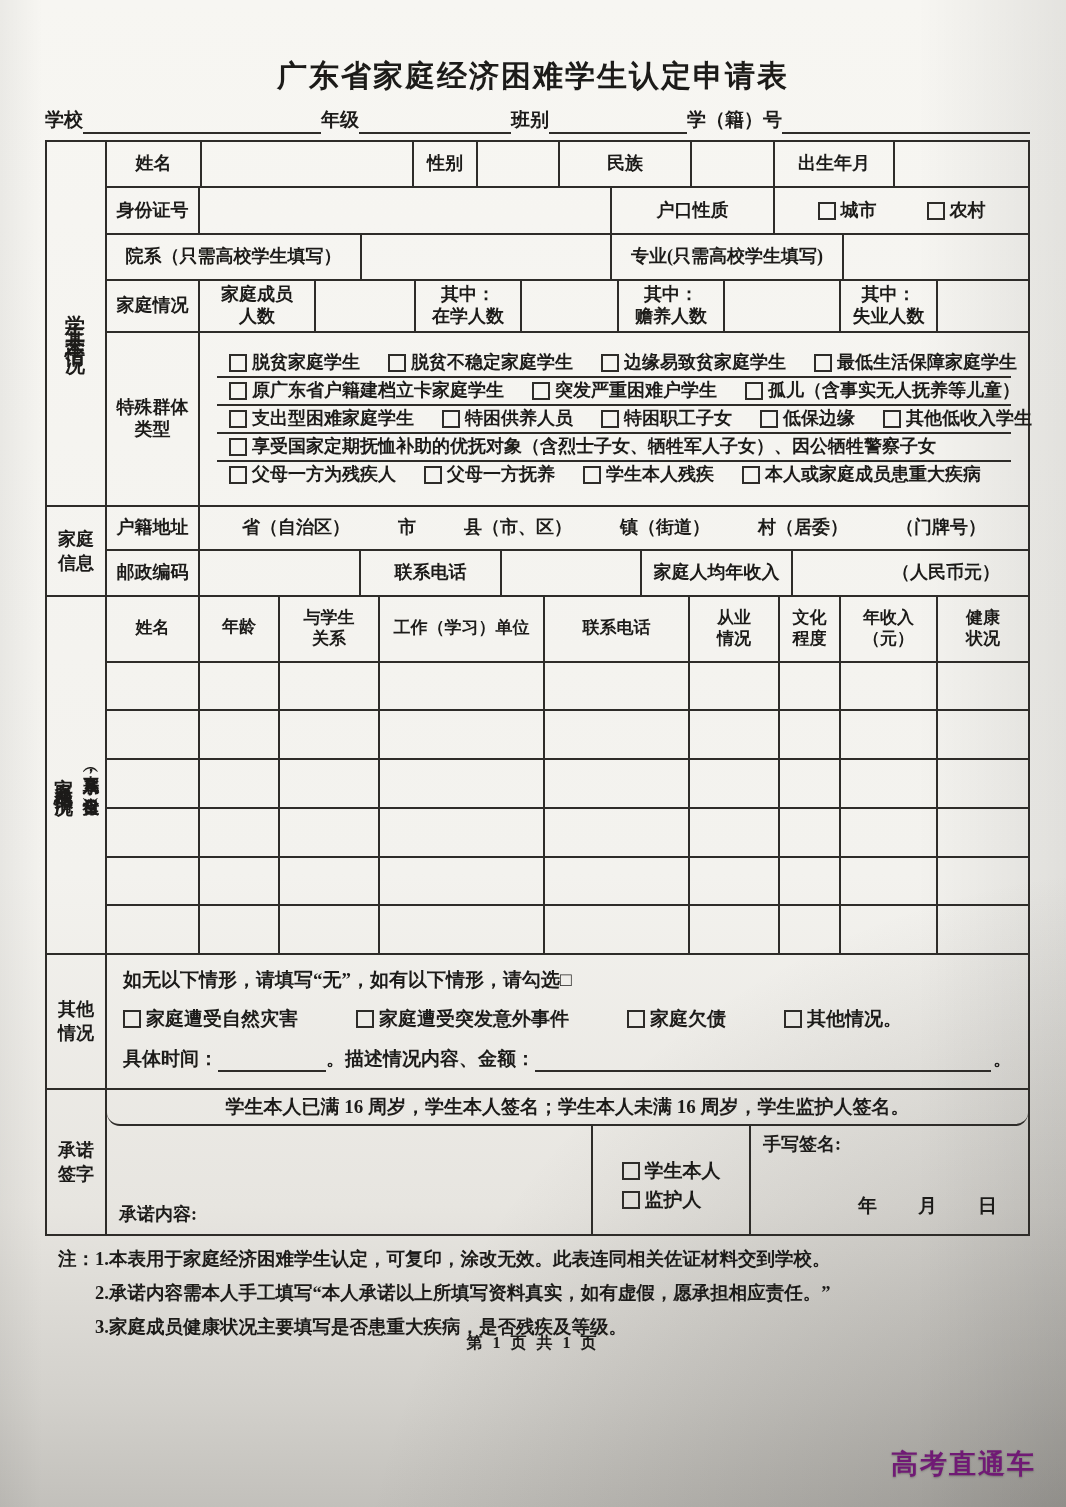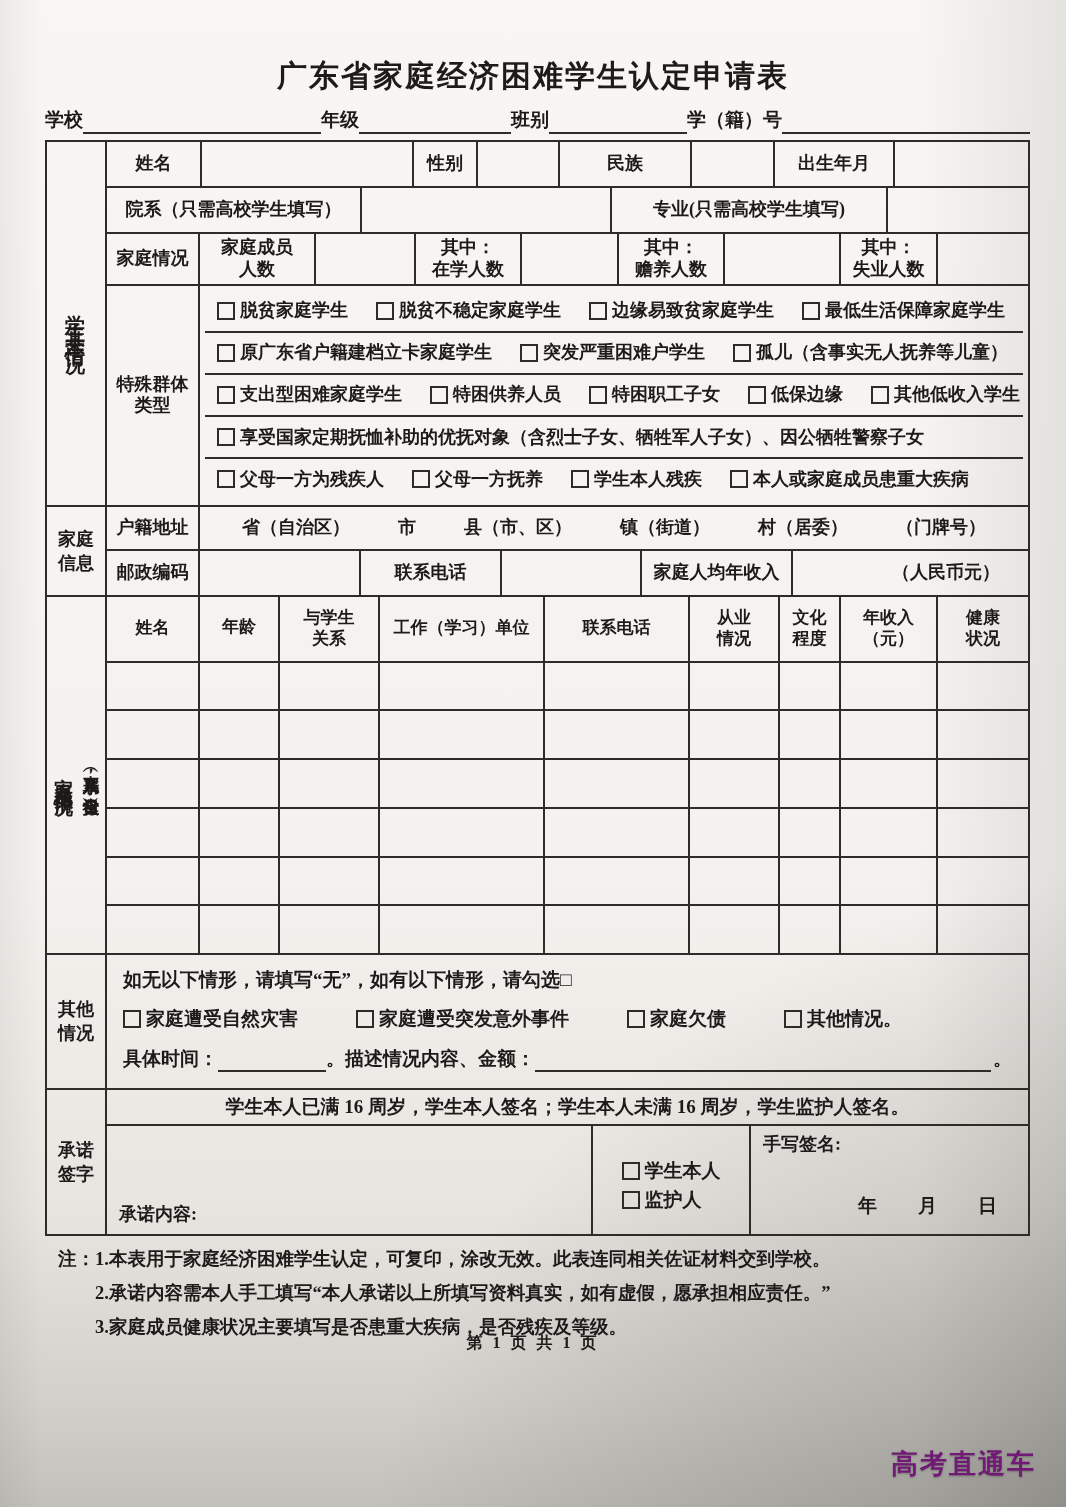--- a/index.html
+++ b/index.html
@@ -60,21 +60,21 @@
   .mrow:last-child{border-bottom:none;}
   .mcell{border-right:2px solid var(--ln);box-sizing:border-box;}
   .mcell:last-child{border-right:none;}
   
   .other-body{flex:1;display:flex;flex-direction:column;justify-content:space-between;
     padding:12px 16px 16px 16px;font-size:19px;}
   .other-line{display:flex;align-items:flex-end;white-space:nowrap;}
   .other-opts{gap:58px;display:flex;}
   .u-time{width:108px;} .u-desc{flex:1;margin-right:2px;}
   
-  .pledge-top{height:36px;align-items:center;justify-content:center;font-size:19px;}
+  .pledge-top{height:36px;align-items:center;justify-content:center;font-size:19px;border-radius:13px;}
   .pledge-bottom{flex:1;}
   .pledge-content{align-items:flex-end;justify-content:flex-start;padding:8px 12px;font-size:18px;}
   .sig-cell{position:relative;}
   .sig-label{position:absolute;top:8px;left:12px;font-size:18px;}
   .sig-date{position:absolute;bottom:16px;right:30px;font-size:19px;letter-spacing:1px;white-space:pre;}
   
   .notes{position:absolute;top:1242px;left:58px;width:965px;display:flex;
     font-size:18.5px;font-weight:600;line-height:1.85;}
   .notes-prefix{white-space:nowrap;}
   .notes-items{flex:1;}
@@ -110,45 +110,60 @@
       <div class="row" style="height:46px">
         <div class="cell" style="width:95px">姓名</div>
         <div class="cell" style="width:212px"></div>
         <div class="cell" style="width:64px">性别</div>
         <div class="cell" style="width:82px"></div>
         <div class="cell" style="width:132px">民族</div>
         <div class="cell" style="width:83px"></div>
         <div class="cell" style="width:120px">出生年月</div>
         <div class="cell grow"></div>
       </div>
+      <div class="row" style="height:47px">
+        <div class="cell" style="width:93px">身份证号</div>
+        <div class="cell" style="width:412px"></div>
+        <div class="cell" style="width:163px">户口性质</div>
+        <div class="cell grow opts-center">
+            <span class="opt">
+              <span class="cb"></span>
+              <span>城市</span>
+            </span>
+            <span class="opt">
+              <span class="cb"></span>
+              <span>农村</span>
+            </span>
+          </div>
+      </div>
       <div class="row" style="height:46px">
         <div class="cell" style="width:255px">院系（只需高校学生填写）</div>
         <div class="cell" style="width:250px"></div>
-        <div class="cell" style="width:276px">专业(只需高校学生填写)</div>
+        <div class="cell" style="width:232px">专业(只需高校学生填写)</div>
         <div class="cell grow"></div>
       </div>
       <div class="row" style="height:52px">
         <div class="cell" style="width:93px">家庭情况</div>
         <div class="cell pl" style="width:116px">家庭成员
 人数</div>
         <div class="cell" style="width:100px"></div>
         <div class="cell pl" style="width:106px">其中：
 在学人数</div>
         <div class="cell" style="width:97px"></div>
         <div class="cell pl" style="width:106px">其中：
 赡养人数</div>
         <div class="cell" style="width:116px"></div>
         <div class="cell pl" style="width:97px">其中：
 失业人数</div>
         <div class="cell grow"></div>
       </div>
       <div class="row" style="flex:1">
         <div class="cell pl" style="width:93px">特殊群体
 类型</div>
-        <div class="cell grow" style="padding:5px;flex-direction:column;align-items:stretch">
+        <div class="cell grow" style="padding:17px;flex-direction:column;align-items:stretch">
           <div class="row optrow" style="flex:1">
               <span class="opt">
                 <span class="cb"></span>
                 <span>脱贫家庭学生</span>
               </span>
               <span class="opt">
                 <span class="cb"></span>
                 <span>脱贫不稳定家庭学生</span>
               </span>
               <span class="opt">

